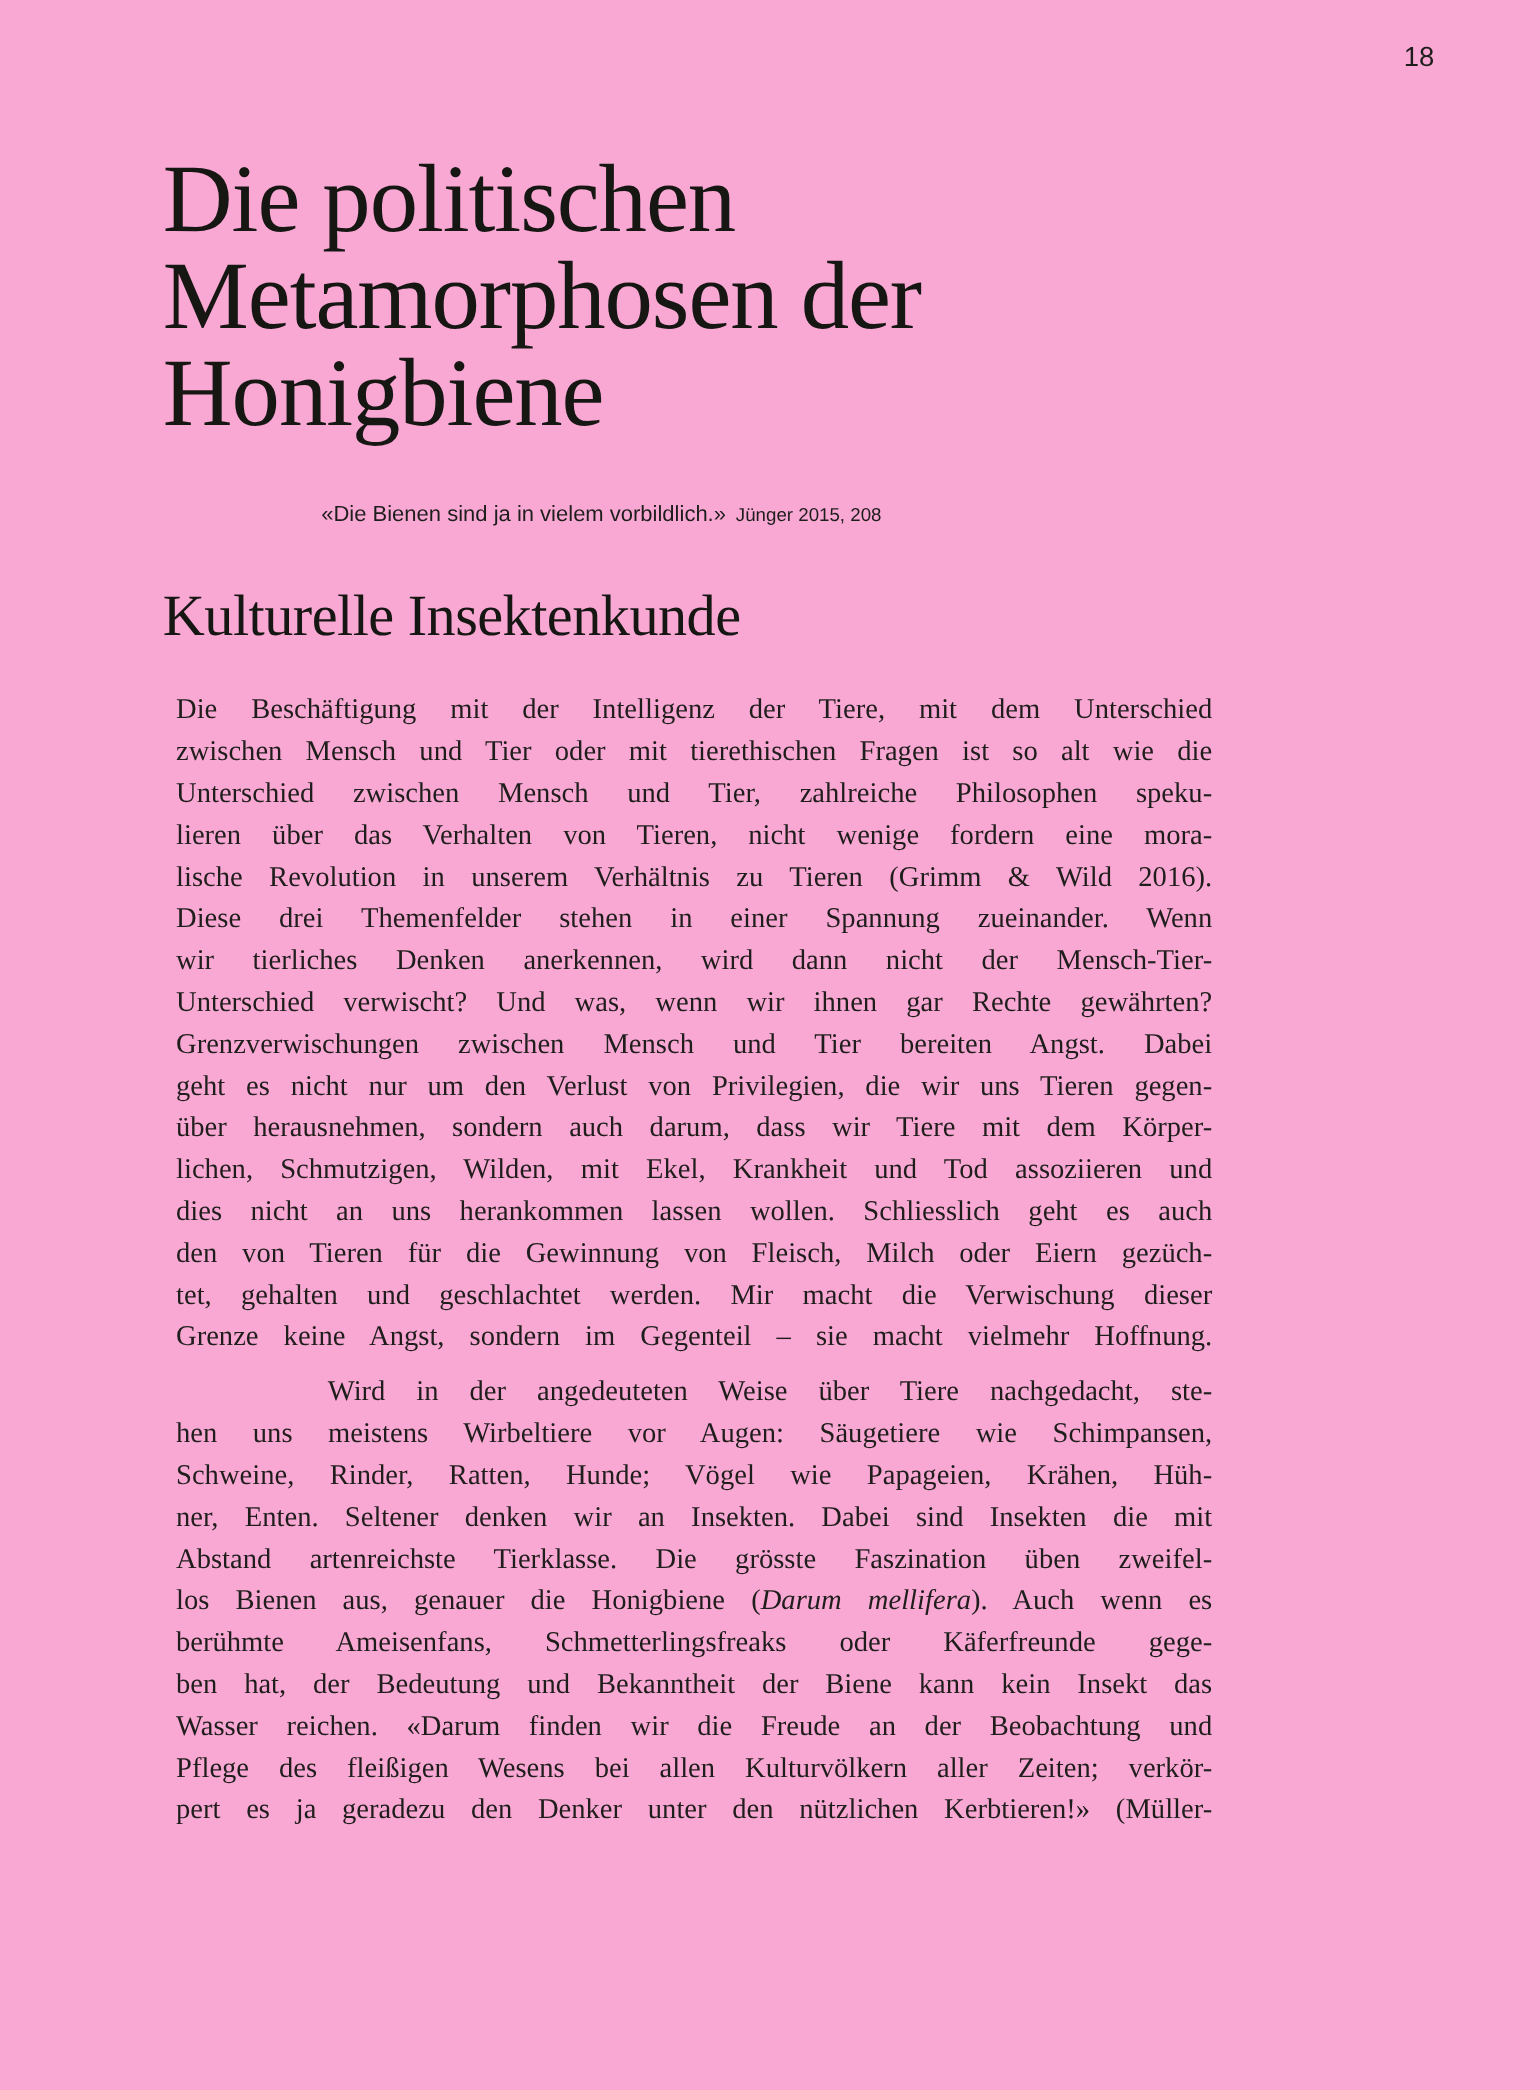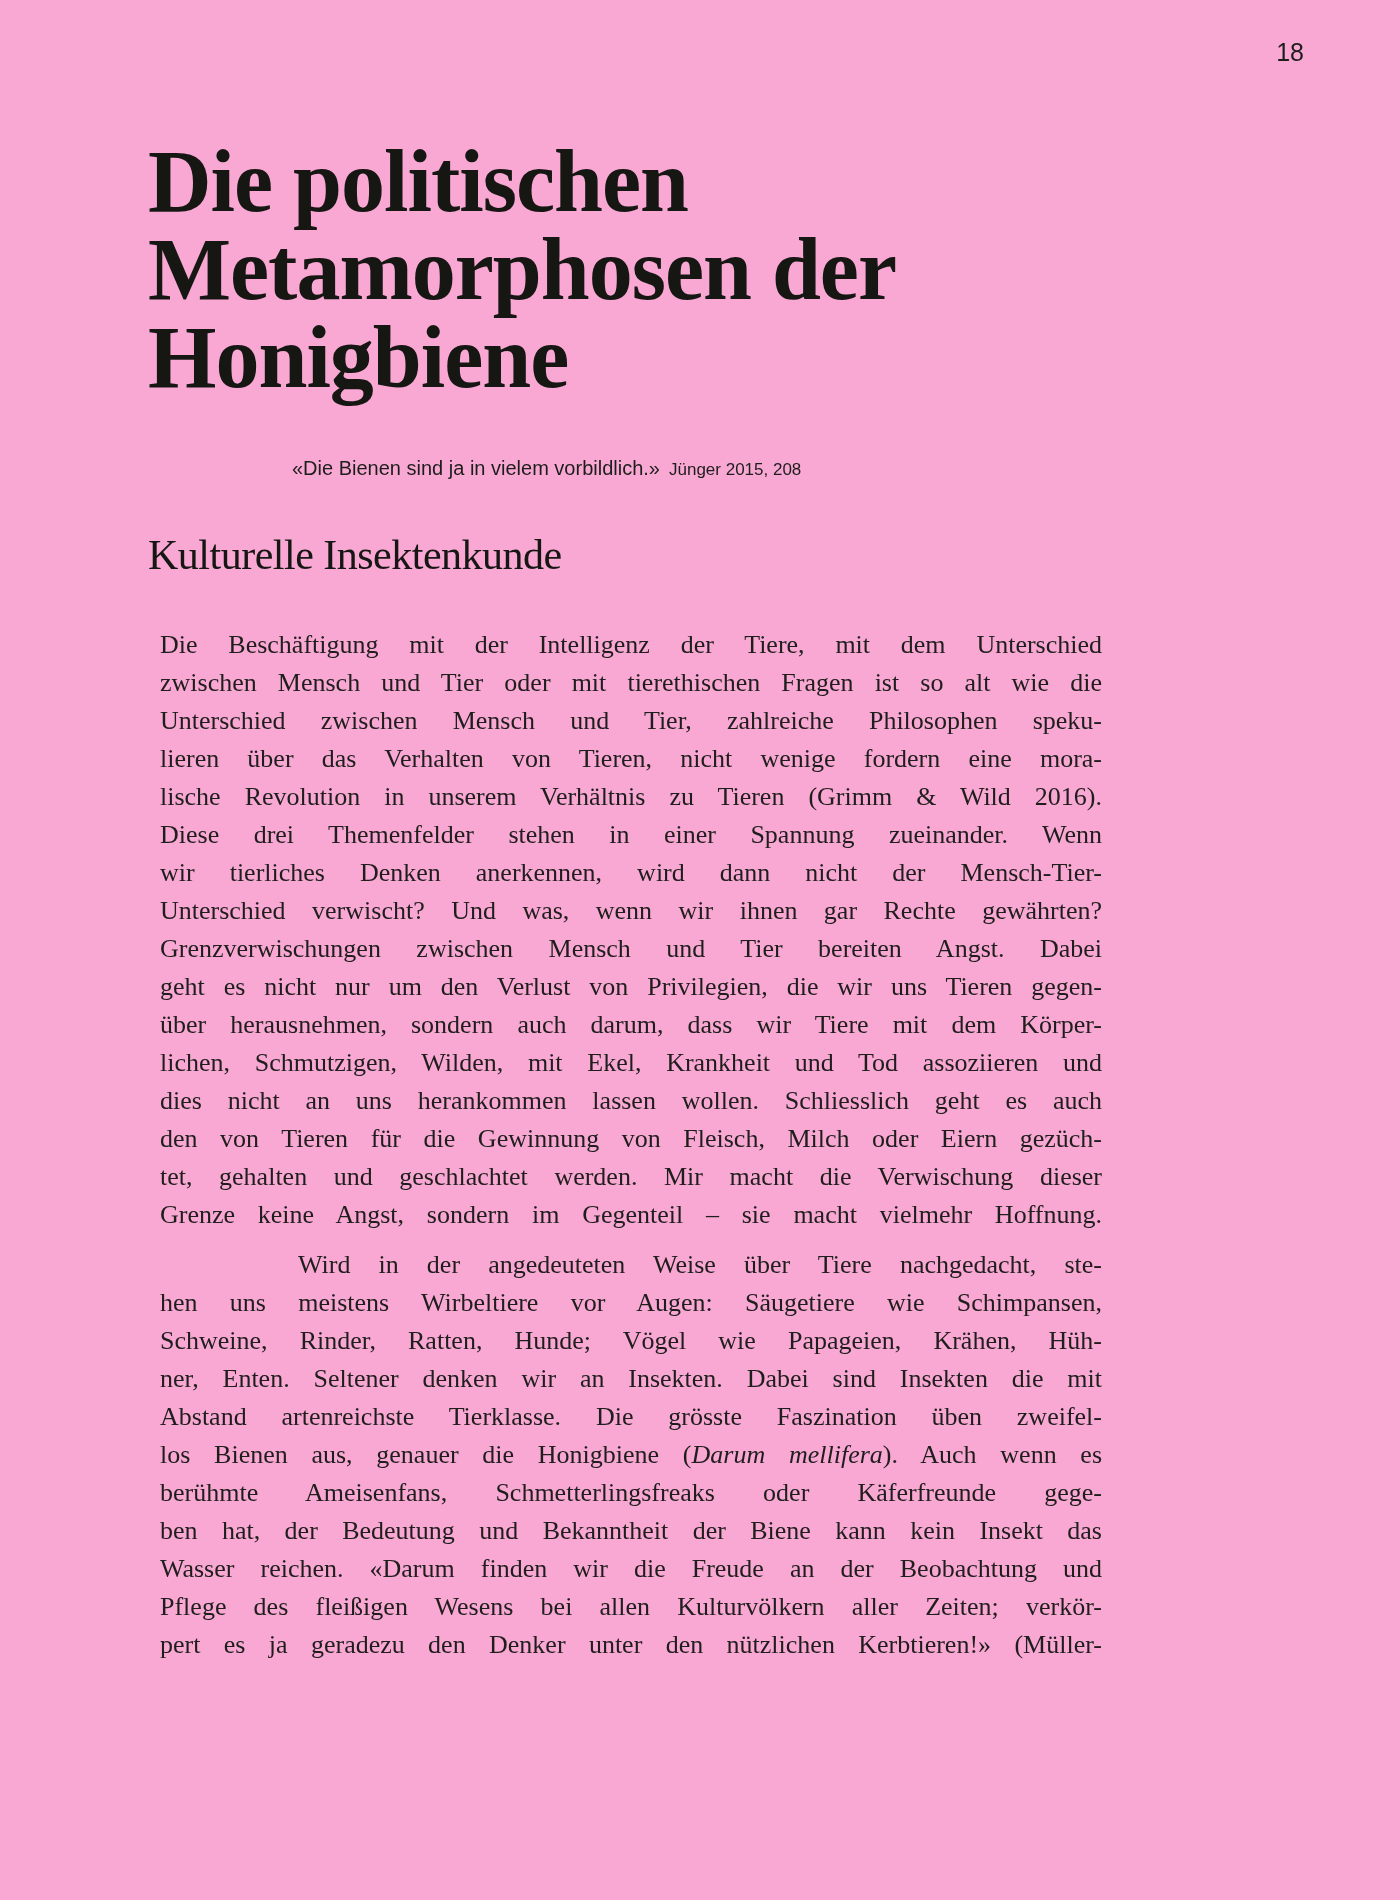--- a/index.html
+++ b/index.html
@@ -23,21 +23,21 @@
     font-size: 25px;
     line-height: 1;
     color: #1d1d1b;
   }
   .title {
     position: absolute;
     left: 148px;
     top: 138px;
     margin: 0;
     font-family: "Liberation Serif", serif;
-    font-weight: 700;
+    font-weight: 400;
     font-size: 88px;
     line-height: 88px;
     letter-spacing: -1px;
     color: #161613;
   }
   .title .title-line { display: block; }
   .epigraph {
     position: absolute;
     left: 292px;
     top: 456px;
@@ -48,21 +48,21 @@
   }
   .epigraph .quote { font-size: 20px; }
   .epigraph .cite  { font-size: 17px; margin-left: 9px; }
   .heading {
     position: absolute;
     left: 148px;
     top: 534px;
     margin: 0;
     font-family: "Liberation Serif", serif;
     font-weight: 400;
-    font-size: 42px;
+    font-size: 53px;
     line-height: 1;
     letter-spacing: -0.5px;
     color: #161613;
   }
   .bodytext {
     position: absolute;
     left: 148px;
     top: 614px;
     width: 966px;
     font-family: "Liberation Serif", serif;

